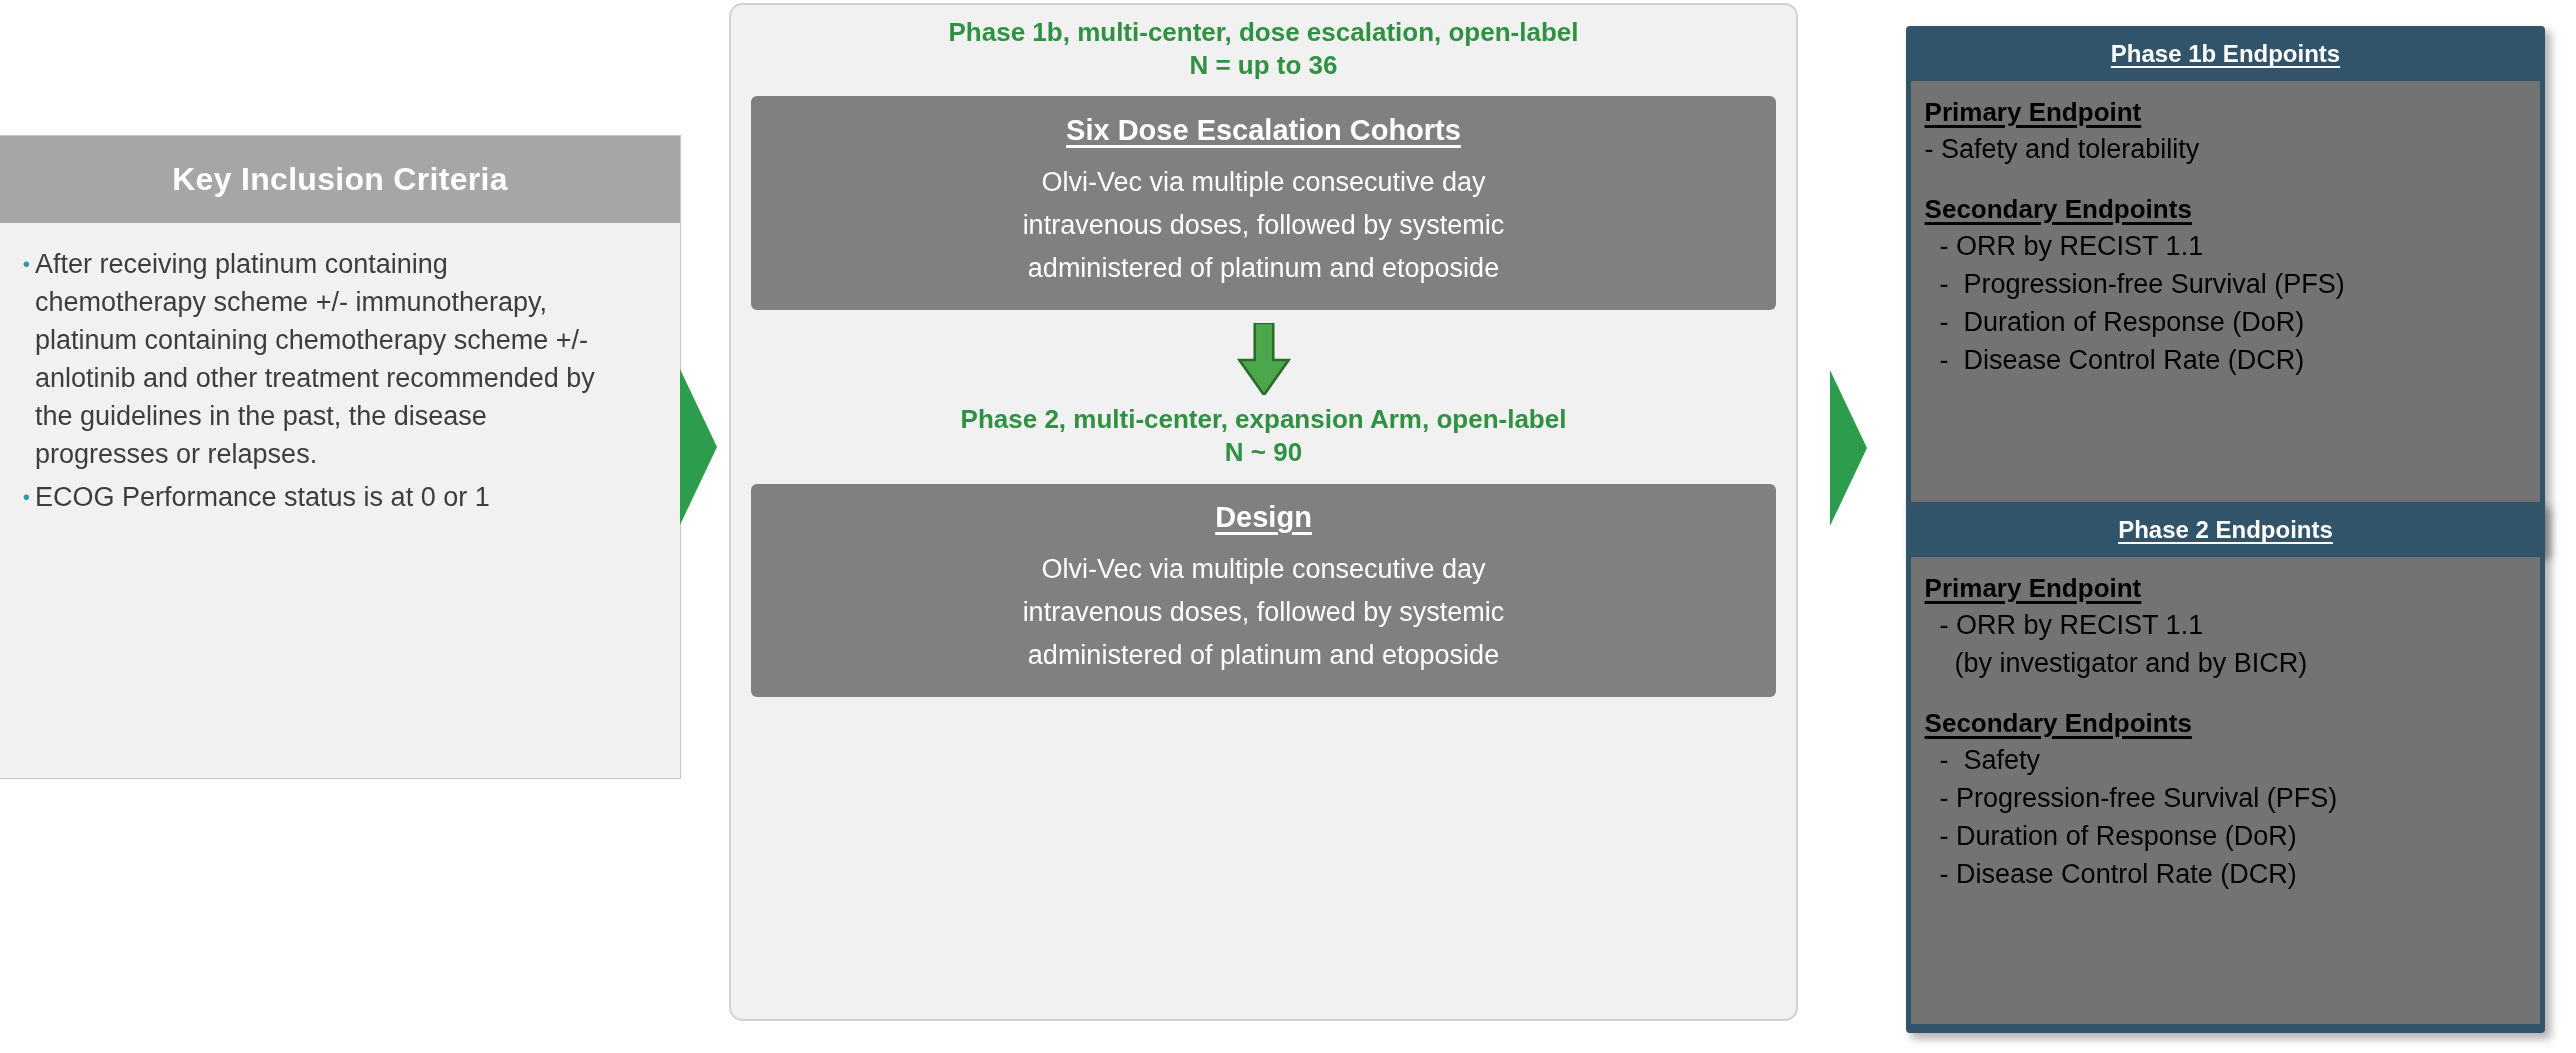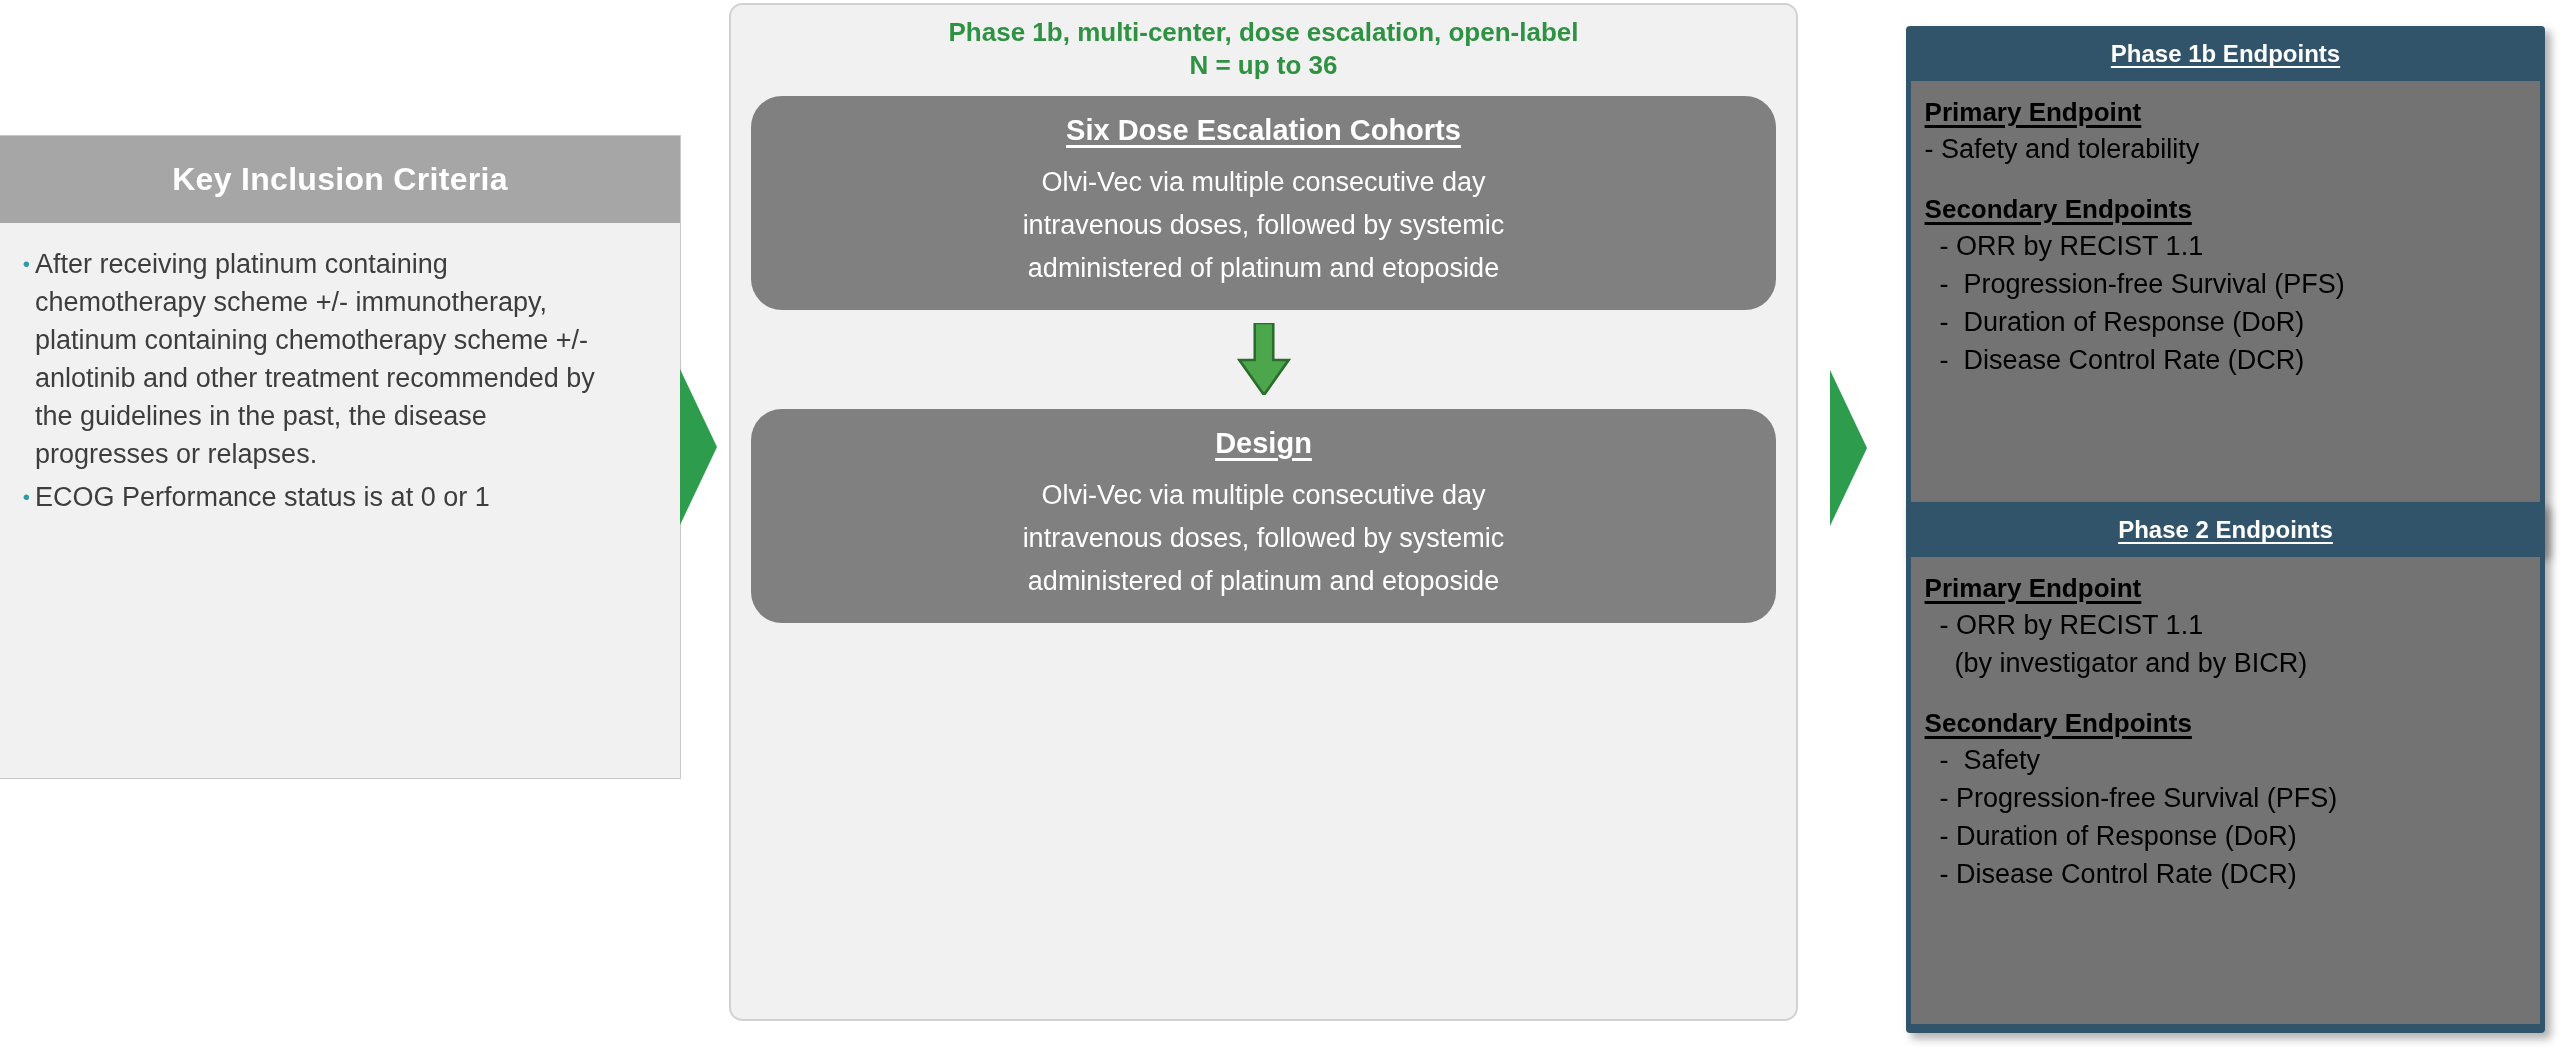--- a/index.html
+++ b/index.html
@@ -25,21 +25,21 @@
               border-left:37px solid #2e9c4d;}
   #arrow-left{left:680px;top:369px;}
   #arrow-right{left:1830px;top:370px;}
 
   
   #study-panel{position:absolute;left:729px;top:2.6px;width:1069px;height:1018px;
                box-sizing:border-box;background:#f1f1f1;border:2.1px solid #d2d2d2;
                border-radius:13.4px;padding:11.3px 19.6px 0 19.6px;}
   .phase-heading{color:#2f9142;font-size:26px;font-weight:bold;text-align:center;
                  line-height:33px;}
-  .gray-card{background:#808080;border-radius:31px;margin-top:14.4px;padding:13.4px 31px 19.6px 31px;
+  .gray-card{background:#808080;border-radius:6px;margin-top:14.4px;padding:13.4px 31px 19.6px 31px;
              color:#ffffff;text-align:center;}
   .gray-card-title{font-size:29px;font-weight:bold;text-decoration:underline;
                    text-underline-offset:5.2px;text-decoration-thickness:2.6px;
                    margin-bottom:11.3px;line-height:40px;}
   .gray-card-text{font-size:27px;font-weight:normal;line-height:43px;}
   #down-arrow-wrap{display:flex;justify-content:center;margin-top:13.4px;margin-bottom:8.2px;}
   #down-arrow{width:62px;height:72px;}
 
   
   .endpoint-box{position:absolute;box-sizing:border-box;background:#32546a;
@@ -93,20 +93,24 @@
     <div class="gray-card-text">intravenous doses, followed by systemic</div>
     <div class="gray-card-text">administered of platinum and etoposide</div>
   </div>
 
   <div id="down-arrow-wrap">
     <svg id="down-arrow" viewBox="0 0 120 140">
       <polygon points="42,0 78,0 78,72 108,72 60,140 12,72 42,72" fill="#4ca64c" stroke="#2b6b2b" stroke-width="5"></polygon>
     </svg>
   </div>
 
+  <div class="phase-heading">
+    <div>Phase 2, multi-center, expansion Arm, open-label</div>
+    <div>N ~ 90</div>
+  </div>
 
   <div class="gray-card">
     <div class="gray-card-title">Design</div>
     <div class="gray-card-text">Olvi-Vec via multiple consecutive day</div>
     <div class="gray-card-text">intravenous doses, followed by systemic</div>
     <div class="gray-card-text">administered of platinum and etoposide</div>
   </div>
 
 </div>
 

